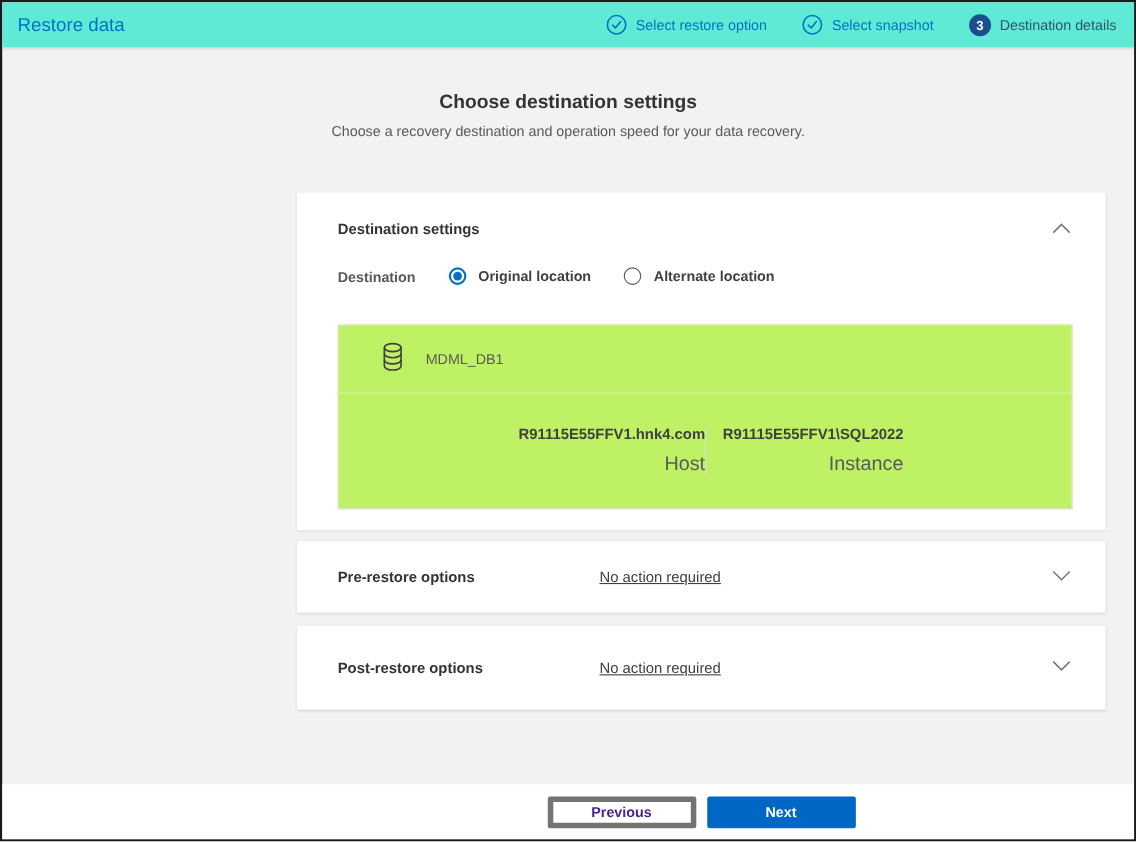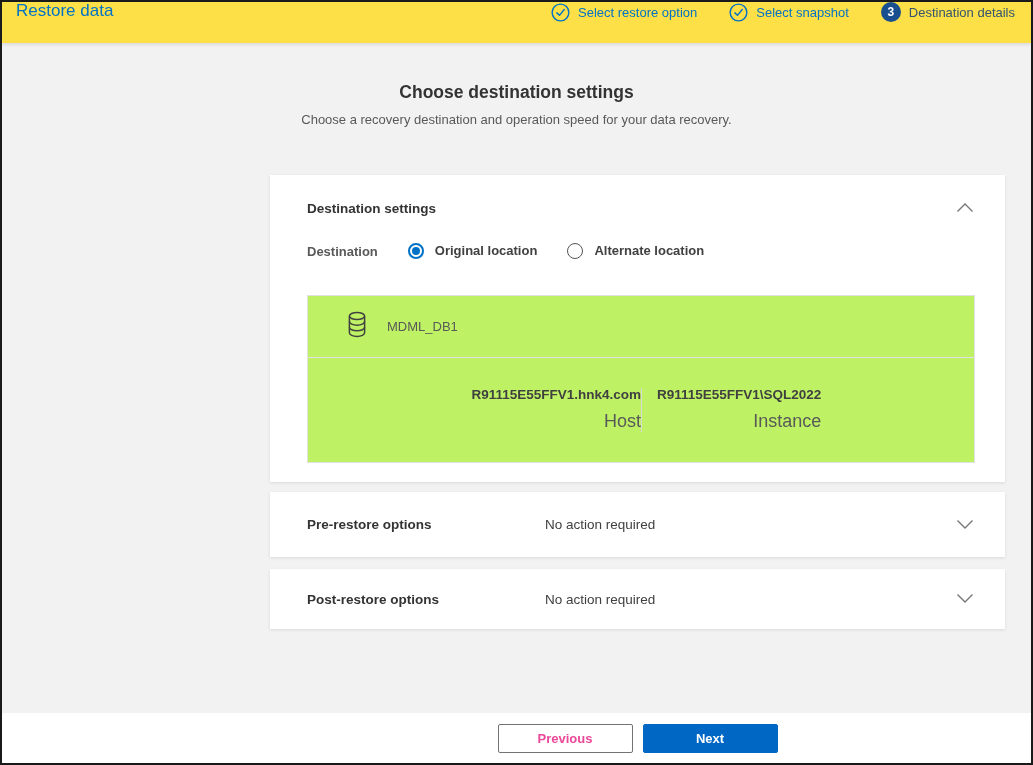--- a/index.html
+++ b/index.html
@@ -7,22 +7,22 @@
   body { font-family:"Liberation Sans", sans-serif; }
 
   .window {
     position:relative; width:1033px; height:765px;
     border:2px solid #1a1a1a; background:#f2f2f2;
     display:flex; flex-direction:column; overflow:hidden;
   }
 
   
   .topbar {
-    height:41px; flex:0 0 41px; background:#fde047;
-    display:flex; align-items:flex-start; justify-content:space-between;
+    height:41px; flex:0 0 41px; background:#5eead4;
+    display:flex; align-items:center; justify-content:space-between;
     padding:0 16px 0 14px; position:relative; z-index:3;
     box-shadow:0 1px 4px rgba(0,0,0,0.14);
   }
   .app-title { color:#0072c6; font-size:17px; line-height:1; }
   .stepper { display:flex; align-items:center; gap:32px; }
   .step { display:flex; align-items:center; gap:8px; font-size:13px; color:#0072c6; cursor:pointer; }
   .step .icon-wrap { display:flex; align-items:center; }
   .step.current { color:#33536e; cursor:default; }
   .step-num {
     width:20px; height:20px; border-radius:50%; background:#1a4f8f; color:#fff;
@@ -62,33 +62,33 @@
   .info-col-host { width:295px; }
   .info-col-instance { border-left:1px solid #d9d9d9; padding-left:15px; }
   .info-value { font-size:13.5px; font-weight:bold; color:#404040; line-height:1.1; }
   .info-label { font-size:18px; color:#595959; margin-top:8px; }
 
   
   .card-accordion {
     height:65px; margin-top:10px; display:flex; align-items:center;
     padding:0 30px 0 37px; cursor:pointer;
   }
-  .card-accordion.post { height:60px; margin-top:12px; }
+  .card-accordion.post { height:76px; margin-top:12px; }
   .accordion-title { width:238px; font-size:13.5px; font-weight:bold; color:#333333; }
-  .accordion-status { flex:1; font-size:13.5px; color:#404040; }
+  .accordion-status { flex:1; font-size:13.5px; color:#404040;text-decoration:underline; }
 
   
   .footer { flex:0 0 50px; background:#ffffff; display:flex; align-items:center; }
   .footer-inner { width:735px; margin-left:268px; display:flex; justify-content:center; gap:10px; }
   .btn {
     height:29px; min-width:135px; padding:0 18px; border-radius:2px;
     font-family:"Liberation Sans", sans-serif; font-size:13px; font-weight:bold;
     display:flex; align-items:center; justify-content:center; cursor:pointer;
   }
-  .btn-secondary { background:#ffffff; border:1px solid #737373; color:#ec4899; }
+  .btn-secondary { background:#ffffff; border:5px solid #737373; color:#4c1d95; }
   .btn-primary { background:#0067c5; border:1px solid #0067c5; color:#ffffff; }
 </style>
 </head>
 <body>
 
 <div class="window">
 
   <div class="topbar">
     <div class="app-title">Restore data</div>
 

